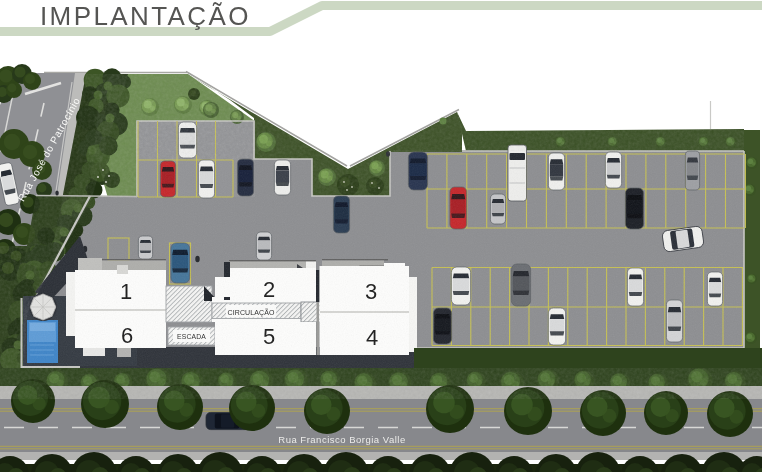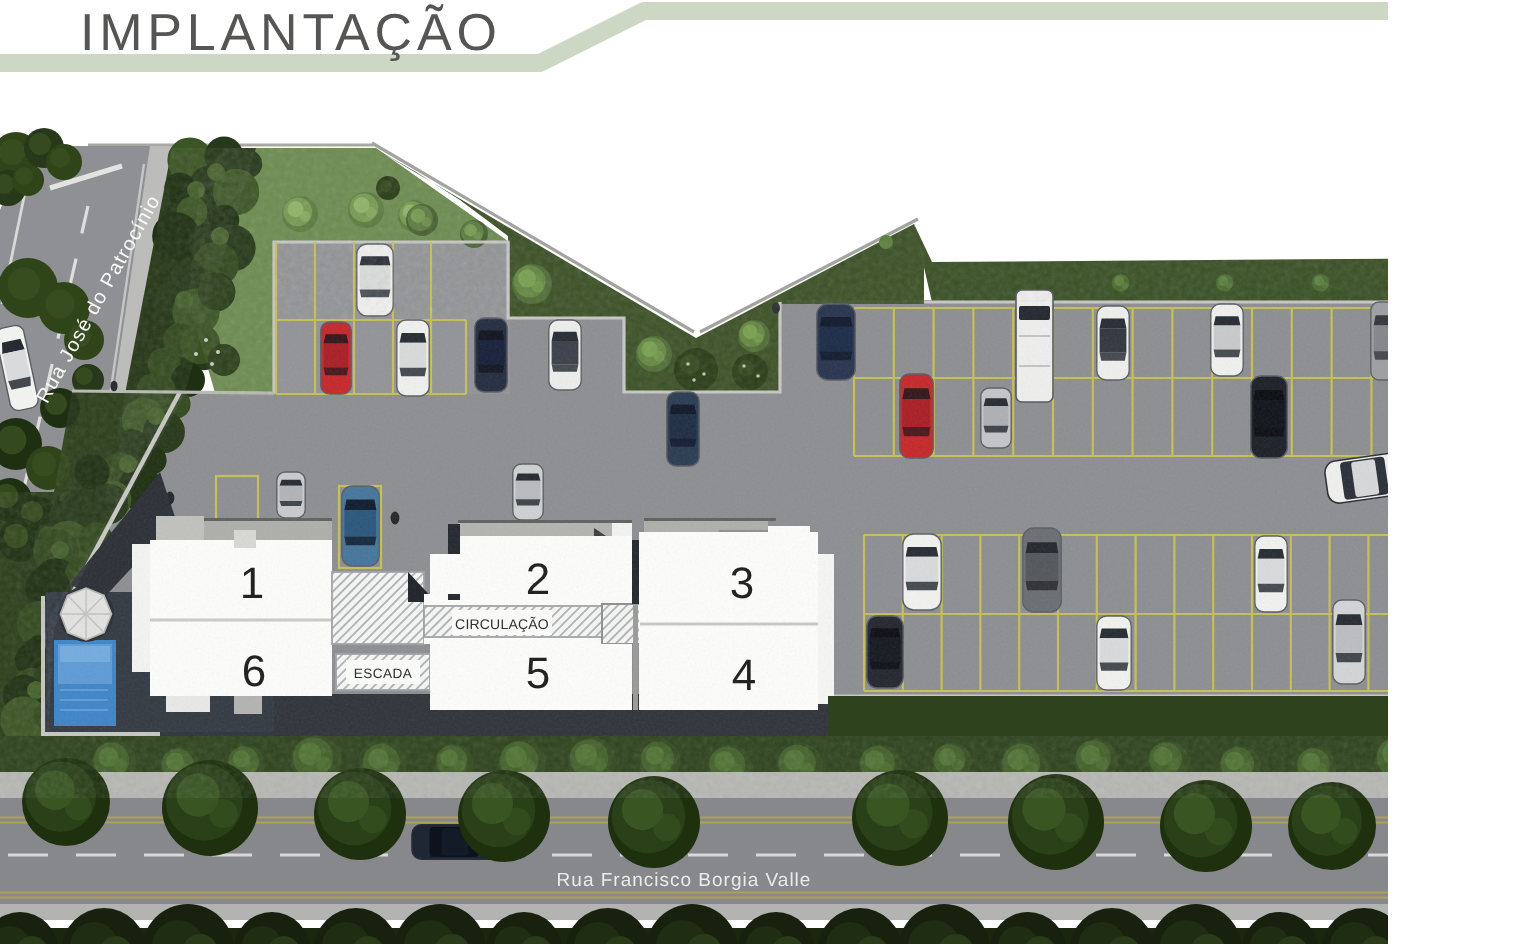--- a/index.html
+++ b/index.html
@@ -1,15 +1,15 @@
 <!DOCTYPE html>
 <html><head><meta charset="utf-8">
 <style>
 html,body{margin:0;padding:0;background:#ffffff}
-#stage{position:relative;width:694px;height:472px;overflow:hidden;background:#ffffff;font-family:"Liberation Sans",sans-serif}
+#stage{position:relative;width:762px;height:472px;overflow:hidden;background:#ffffff;font-family:"Liberation Sans",sans-serif}
 svg{display:block}
 text{font-family:"Liberation Sans",sans-serif}
 </style></head><body>
 <div id="stage">
 <svg width="762" height="472" viewBox="0 0 762 472" shape-rendering="auto">
 <defs>
 <pattern id="hatch" width="3.2" height="3.2" patternUnits="userSpaceOnUse" patternTransform="rotate(45)">
   <rect width="3.2" height="3.2" fill="#f6f6f5"></rect>
           <rect width="0.9" height="3.2" fill="#aeb2b4"></rect>
 </pattern>

